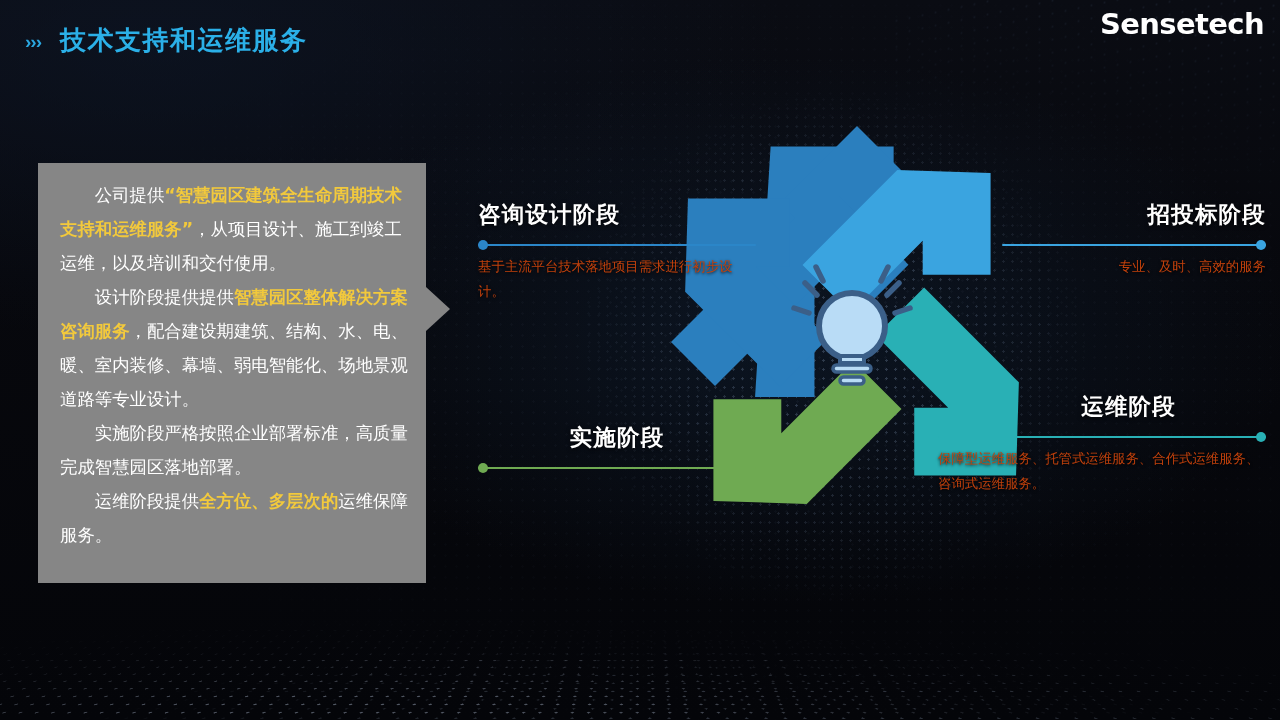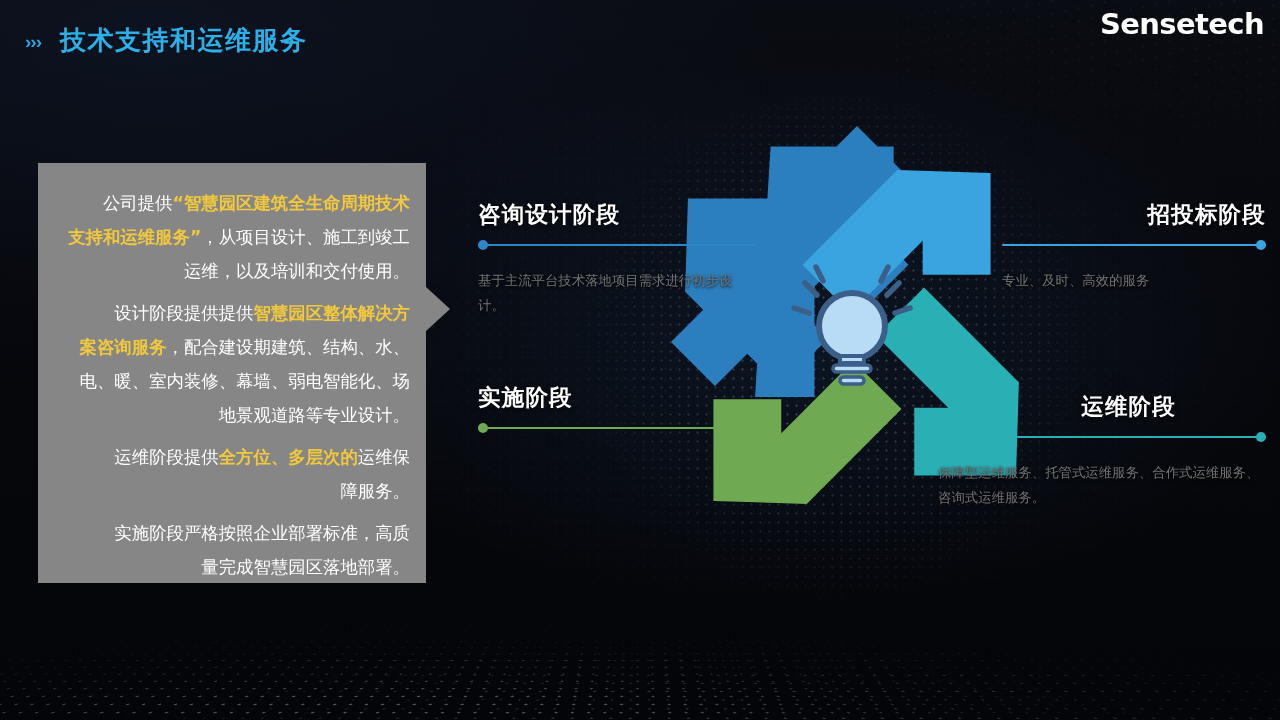--- a/index.html
+++ b/index.html
@@ -99,53 +99,53 @@
     position:absolute;left:426px;top:287px;width:0;height:0;
     border-top:22px solid transparent;border-bottom:22px solid transparent;
     border-left:24px solid #868686;z-index:15;
   }
   .panel-body{
     position:absolute;left:60px;top:178px;width:358px;
     z-index:16;
     font-size:17.4px;line-height:34px;color:#ffffff;
     font-family:"DejaVu Sans","Liberation Sans",sans-serif;
   }
-  .panel-body p{margin:8px;text-indent:2em;text-align:right;}
+  .panel-body p{margin:0;text-indent:2em;}
   .hl{color:#f2c93c;font-weight:bold;}
 
   
   .stage{position:absolute;z-index:18;}
   .stage-title{
     font-size:22.5px;font-weight:bold;color:#ffffff;letter-spacing:1.2px;
     line-height:1;white-space:nowrap;
     font-family:"DejaVu Sans","Liberation Sans",sans-serif;
     text-shadow:0 1px 4px rgba(0,0,0,.9);
   }
   .stage-rule{position:relative;height:10px;margin-top:14px;}
   .stage-rule .bar{
     position:absolute;top:4px;left:0;right:0;height:2px;border-radius:1px;
   }
   .stage-rule .dot{
     position:absolute;top:0;width:10px;height:10px;border-radius:50%;
   }
   .stage-rule.left .dot{left:0;}
   .stage-rule.right .dot{right:0;}
   .stage-desc{
-    margin-top:18px;
-    font-size:13.4px;line-height:25px;color:#737373;
+    margin-top:4px;
+    font-size:13.4px;line-height:25px;color:#c2410c;
     font-family:"DejaVu Sans","Liberation Sans",sans-serif;
     text-shadow:0 1px 3px rgba(0,0,0,.95);
   }
 
   #stage-consulting{left:478px;top:203px;width:278px;}
   #stage-consulting .stage-title{text-align:left;padding-right:24px;}
   #stage-bidding{left:1002px;top:203px;width:264px;}
   #stage-bidding .stage-title{text-align:right;}
-  #stage-bidding .stage-desc{text-align:left;}
-  #stage-implementation{left:478px;top:386px;width:278px;}
+  #stage-bidding .stage-desc{text-align:right;}
+  #stage-implementation{left:478px;top:426px;width:278px;text-align:center;}
   #stage-operations{left:938px;top:395px;width:328px;}
   #stage-operations .stage-title{text-align:right;padding-right:90px;}
 
   
   .diagram{position:absolute;left:617px;top:95px;width:470px;height:485px;z-index:12;}
   .diagram svg{display:block;width:470px;height:485px;overflow:visible;}
 </style>
 </head>
 <body>
 
@@ -162,22 +162,22 @@
     <div class="hdr-chevrons">›››</div>
     <div class="hdr-title">技术支持和运维服务</div>
     <div class="logo">Sensetech</div>
   </div>
 
   <div class="panel"></div>
   <div class="panel-pointer"></div>
   <div class="panel-body" id="panel-body">
       <p><span>公司提供</span><span class="hl">“智慧园区建筑全生命周期技术支持和运维服务”</span><span>，从项目设计、施工到竣工运维，以及培训和交付使用。</span></p>
       <p><span>设计阶段提供提供</span><span class="hl">智慧园区整体解决方案咨询服务</span><span>，配合建设期建筑、结构、水、电、暖、室内装修、幕墙、弱电智能化、场地景观道路等专业设计。</span></p>
+      <p><span>实施阶段严格按照企业部署标准，高质量完成智慧园区落地部署。</span></p>
       <p><span>运维阶段提供</span><span class="hl">全方位、多层次的</span><span>运维保障服务。</span></p>
-      <p><span>实施阶段严格按照企业部署标准，高质量完成智慧园区落地部署。</span></p>
     </div>
 
   <div class="diagram">
     <svg viewBox="0 0 470 485" xmlns="http://www.w3.org/2000/svg">
 
       <g>
         <path d="M242,15 L329,102 L287,144 L256,113 L256,196 L206,196 L206,113 L96,223 L54,181 Z" fill="#2b7fbe" transform="rotate(-45 242 140)"></path>
       </g>
 
       <g>

